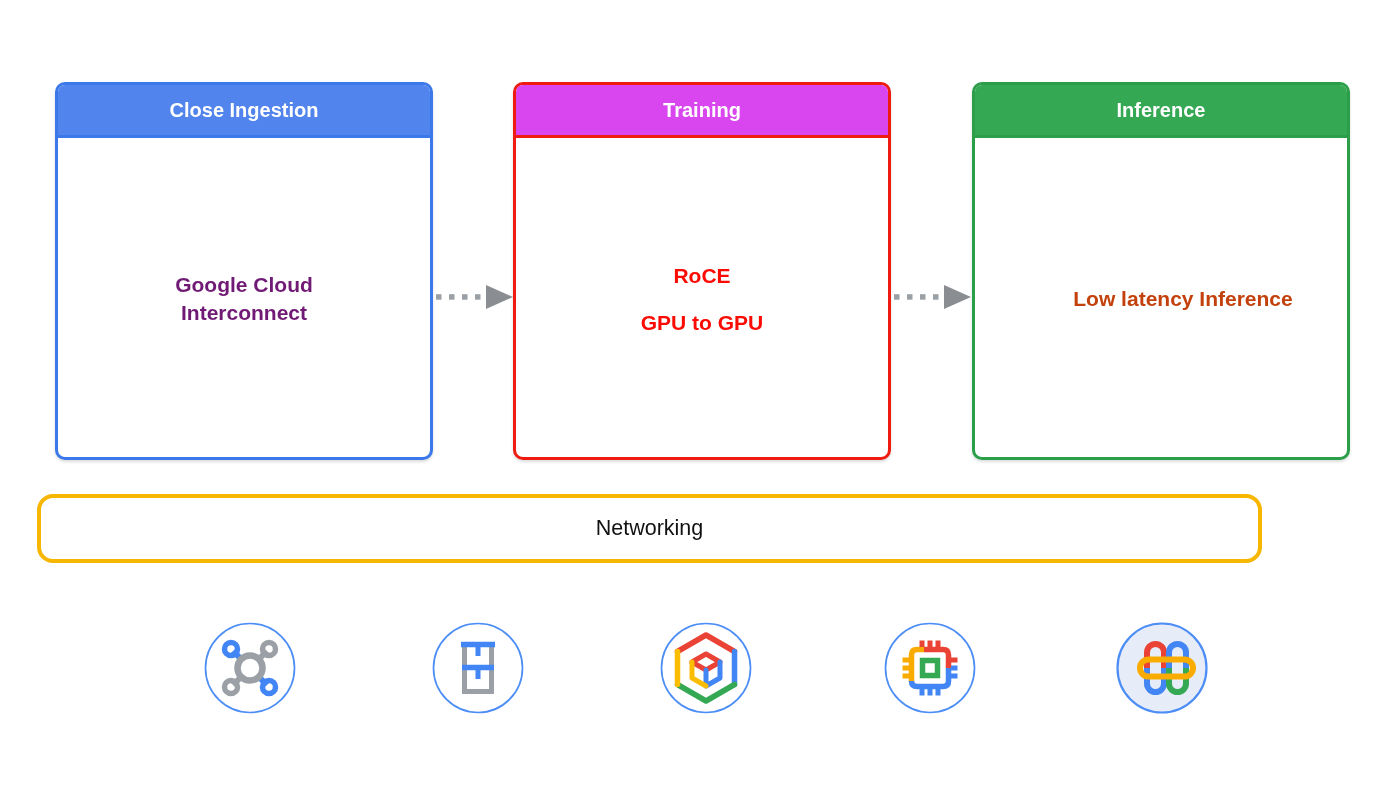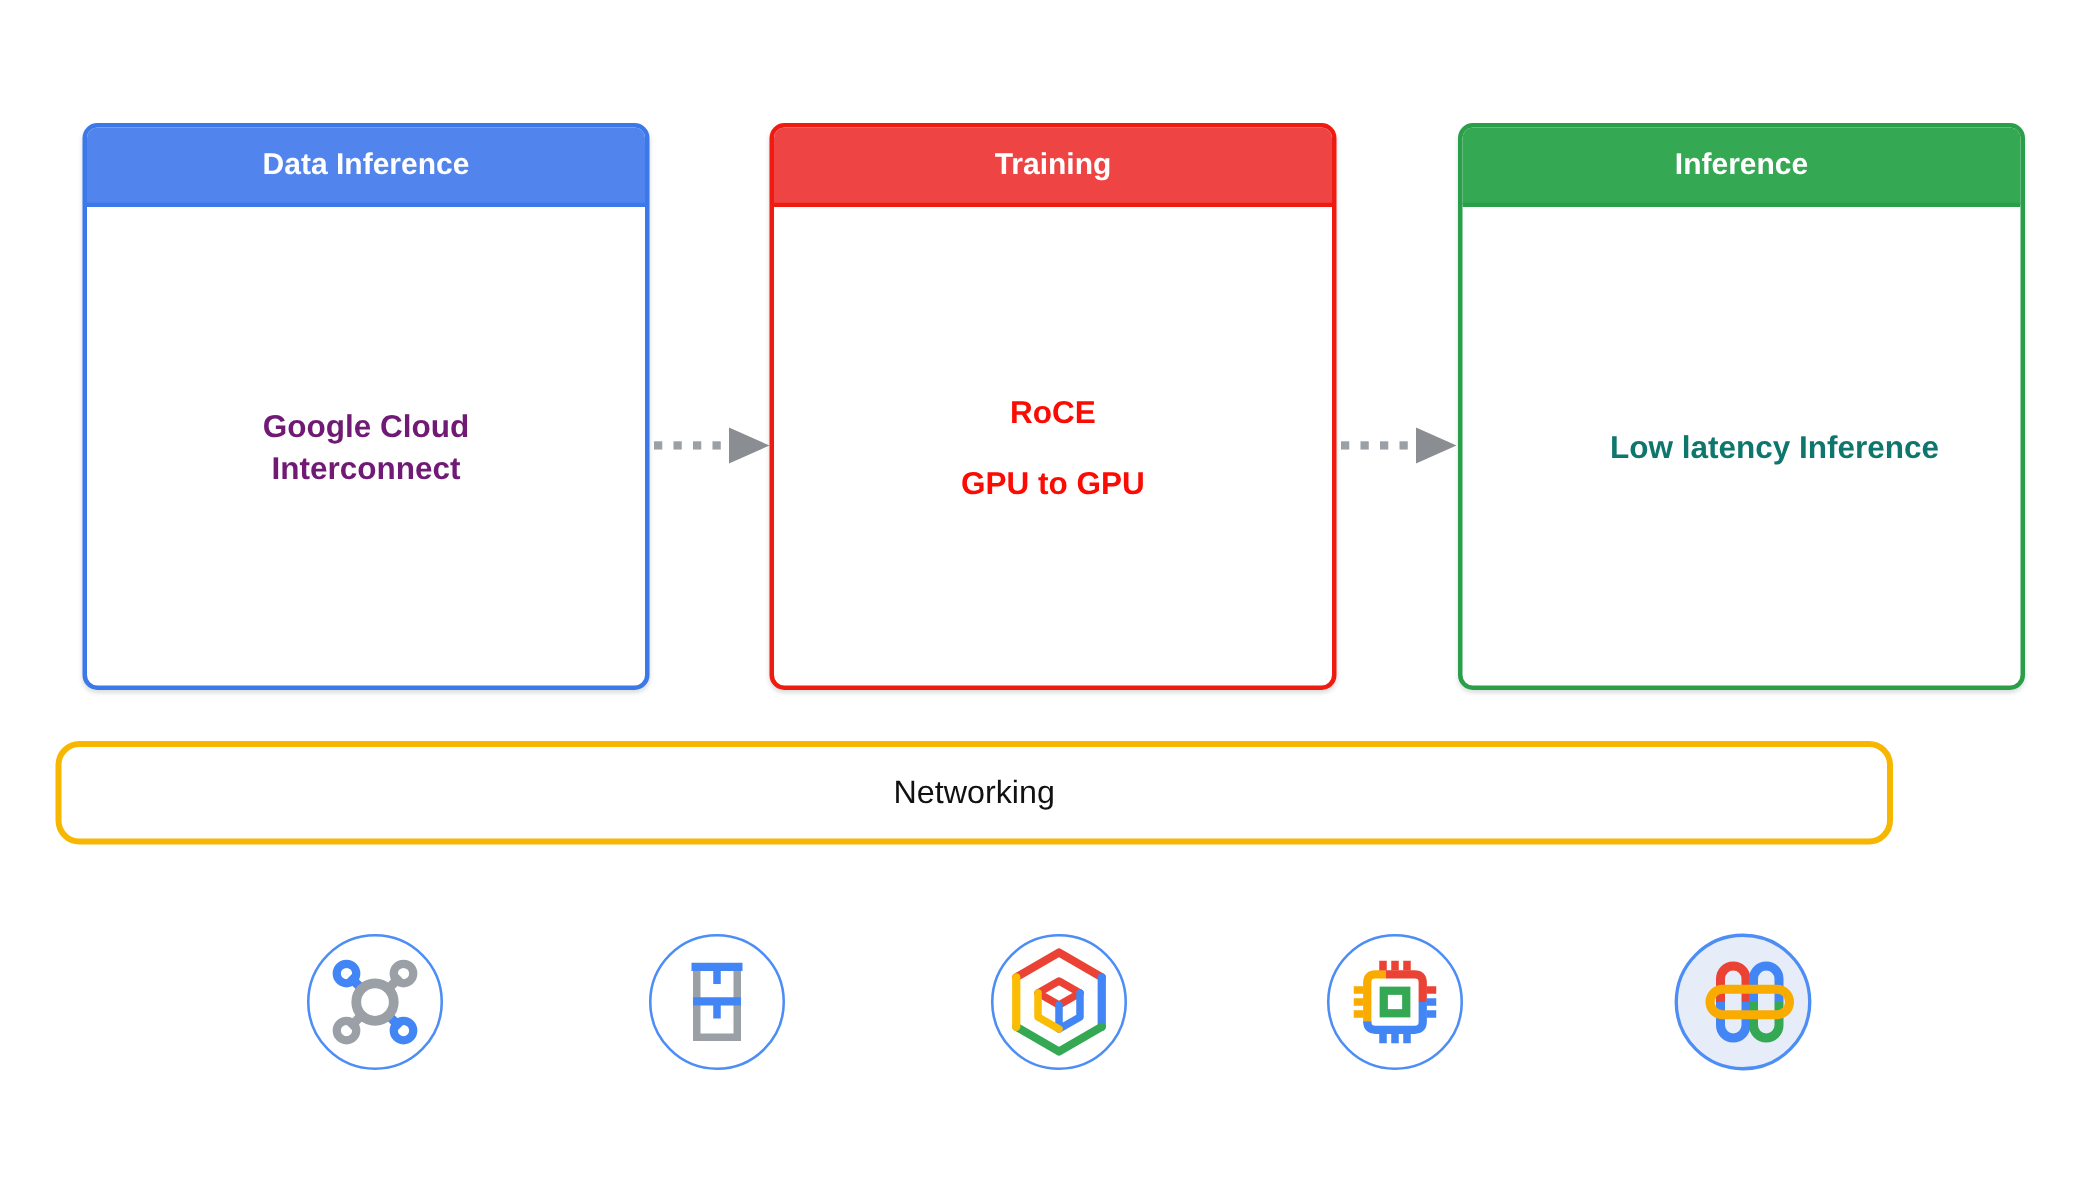--- a/index.html
+++ b/index.html
@@ -42,42 +42,42 @@
   .icon-4 { left:884px; }
   .icon-5 { left:1116px; }
 </style>
 </head>
 <body>
 
 <div class="canvas">
 
   <div class="stage-box box-blue" style="border-color: rgb(59, 120, 233);">
     <div class="box-header" style="background-color: rgb(81, 132, 236); border-bottom-color: rgb(59, 120, 233);">
-      <span>Data Inference</span>
+      <span>Close Ingestion</span>
     </div>
     <div class="box-body" style="color: #701a75;">
       <div class="wrap-narrow">Google Cloud Interconnect</div>
     </div>
   </div>
 
   <div class="stage-box box-red" style="border-color: rgb(240, 27, 16);">
-    <div class="box-header" style="background-color: #ef4444; border-bottom-color: rgb(240, 27, 16);">
+    <div class="box-header" style="background-color: #d946ef; border-bottom-color: rgb(240, 27, 16);">
       <span>Training</span>
     </div>
     <div class="box-body shift-up" style="color: rgb(251, 11, 3);">
       <div>RoCE</div>
       <div>GPU to GPU</div>
     </div>
   </div>
 
   <div class="stage-box box-green" style="border-color: rgb(43, 158, 74);">
     <div class="box-header" style="background-color: rgb(52, 168, 83); border-bottom-color: rgb(43, 158, 74);">
       <span>Inference</span>
     </div>
-    <div class="box-body" style="color: #0f766e; margin-left: 44px;">
+    <div class="box-body" style="color: #c2410c; margin-left: 44px;">
       <div>Low latency Inference</div>
     </div>
   </div>
 
   <svg class="flow-arrow" style="left:436px; top:282px;" width="78" height="30" viewBox="0 0 78 30">
     <g fill="#9AA0A6">
       <rect x="0" y="12.2" width="5.5" height="5.5"></rect>
       <rect x="13" y="12.2" width="5.5" height="5.5"></rect>
       <rect x="26" y="12.2" width="5.5" height="5.5"></rect>
       <rect x="39" y="12.2" width="5.5" height="5.5"></rect>

